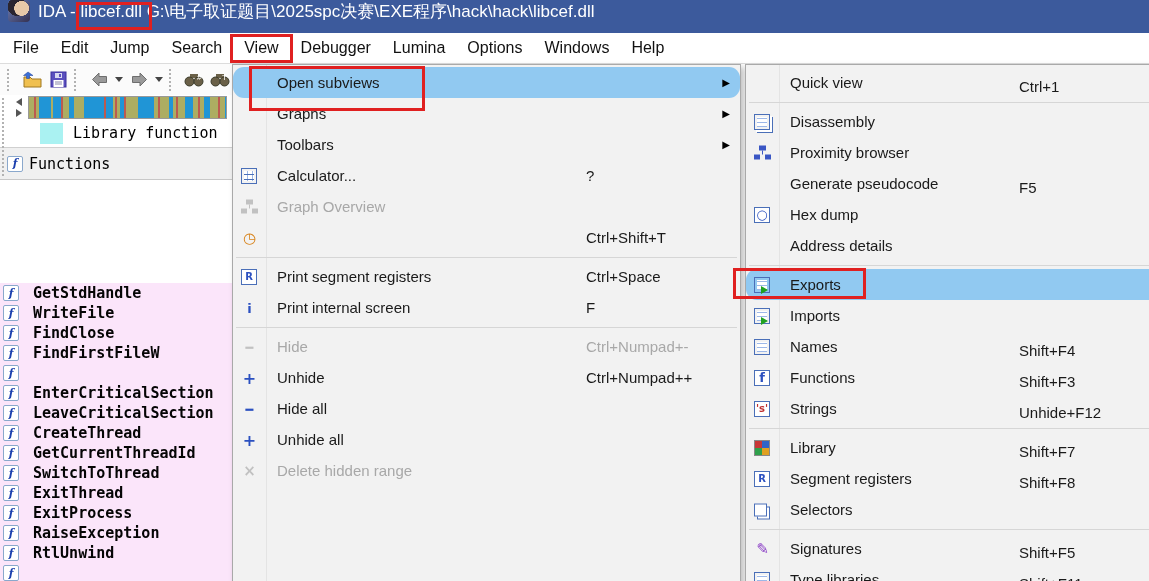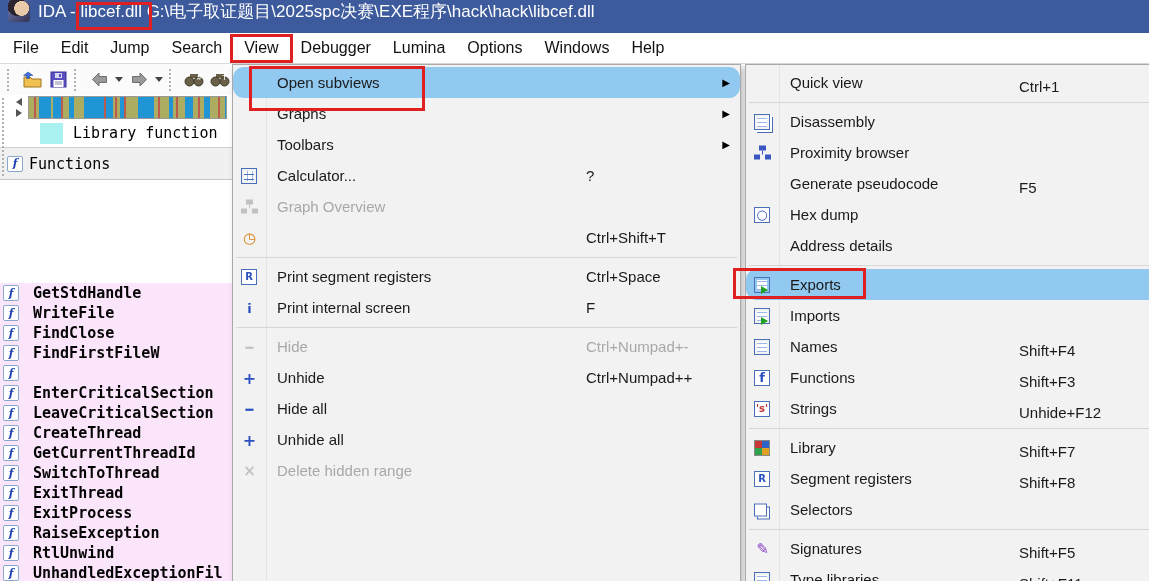--- a/index.html
+++ b/index.html
@@ -311,21 +311,20 @@
       <div class="frow">
         <span class="f-ic">f</span>
         <span class="f-label">RaiseException</span>
       </div>
       <div class="frow">
         <span class="f-ic">f</span>
         <span class="f-label">RtlUnwind</span>
       </div>
       <div class="frow">
         <span class="f-ic">f</span>
-        <span class="f-label">UnhandledExceptionFil</span>
       </div>
     </div>
 </div>
 
 <div class="menu dropdown" id="viewmenu">
     <div class="mi hl">
       <span class="mic"></span>
       <span class="mi-label">Open subviews</span>
       <span class="mi-arrow">▶</span>
       <span class="annbox ann-open"></span>

